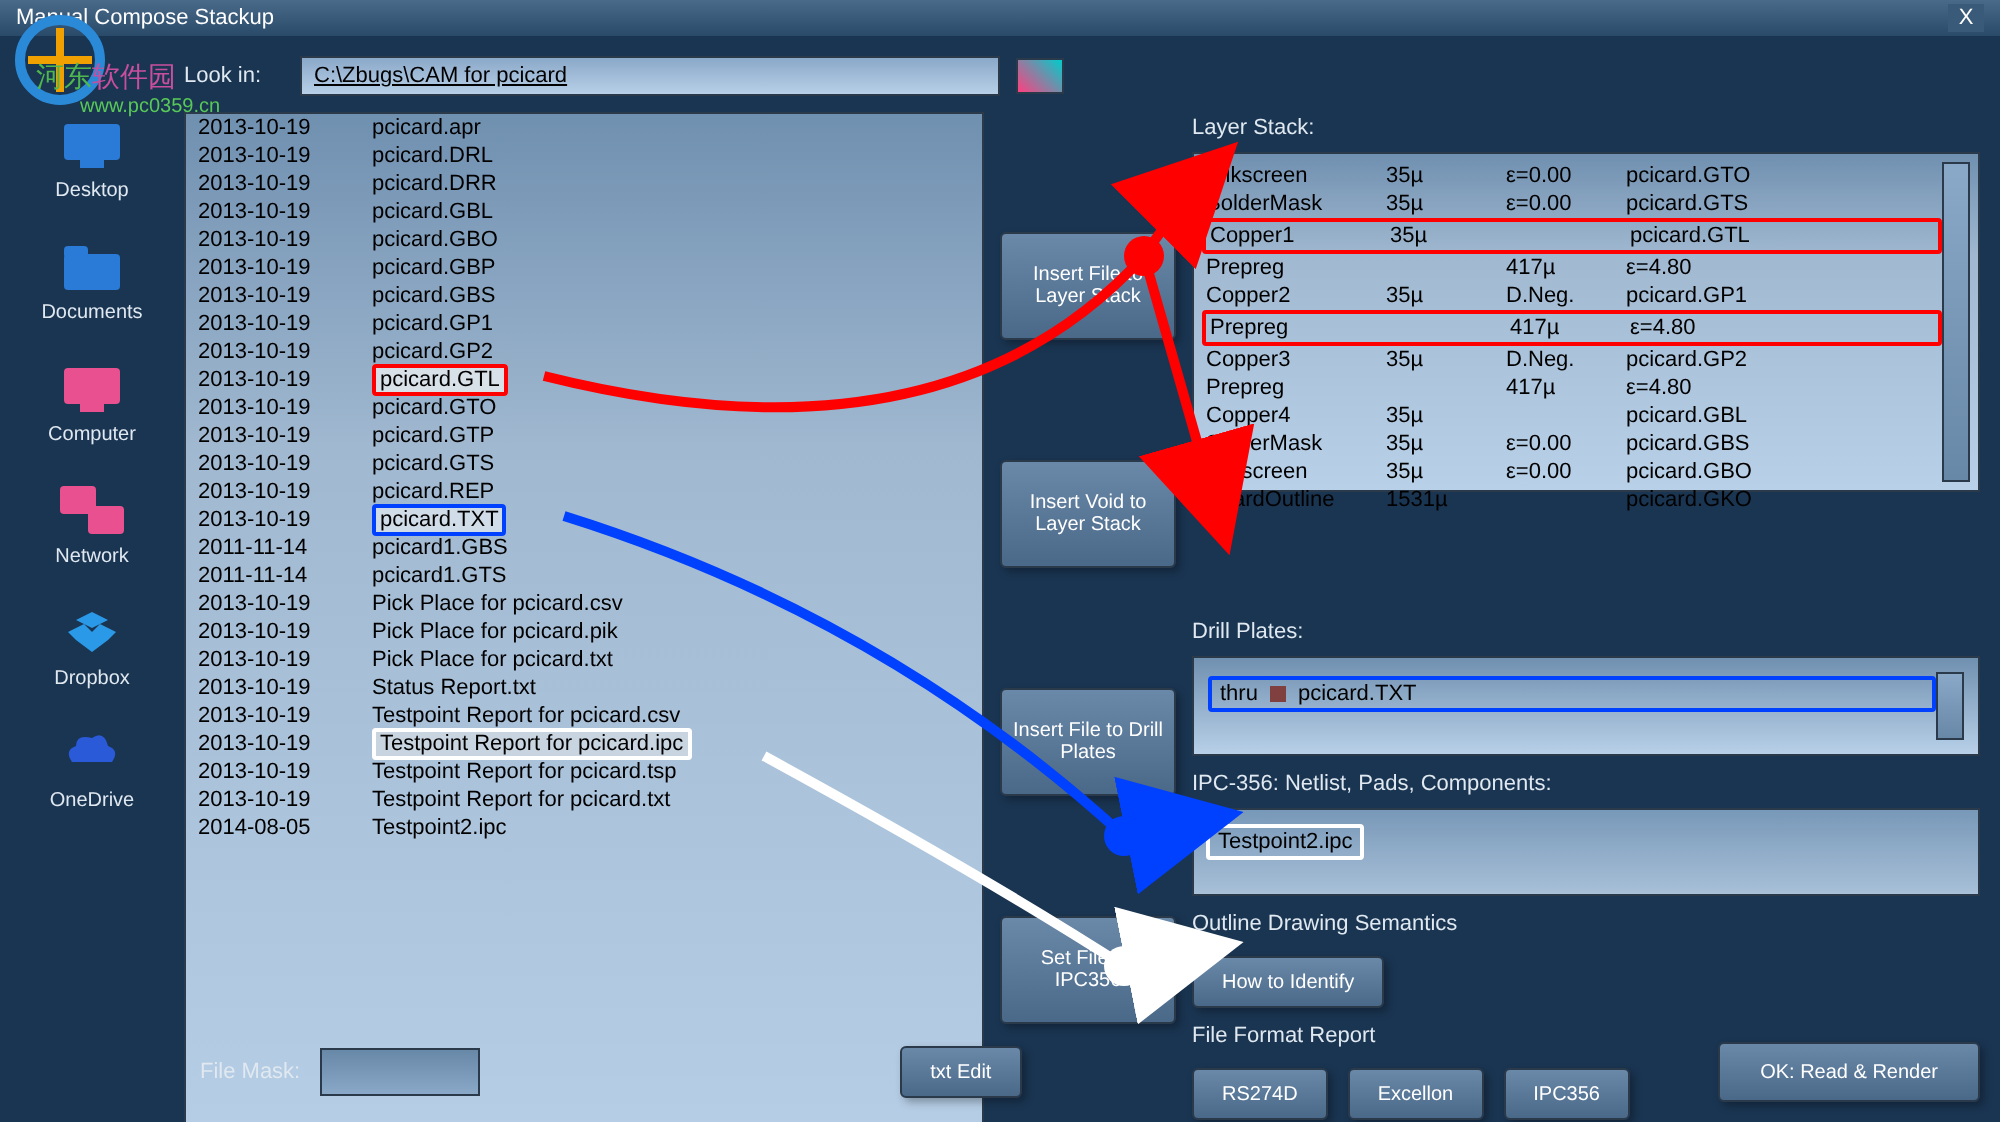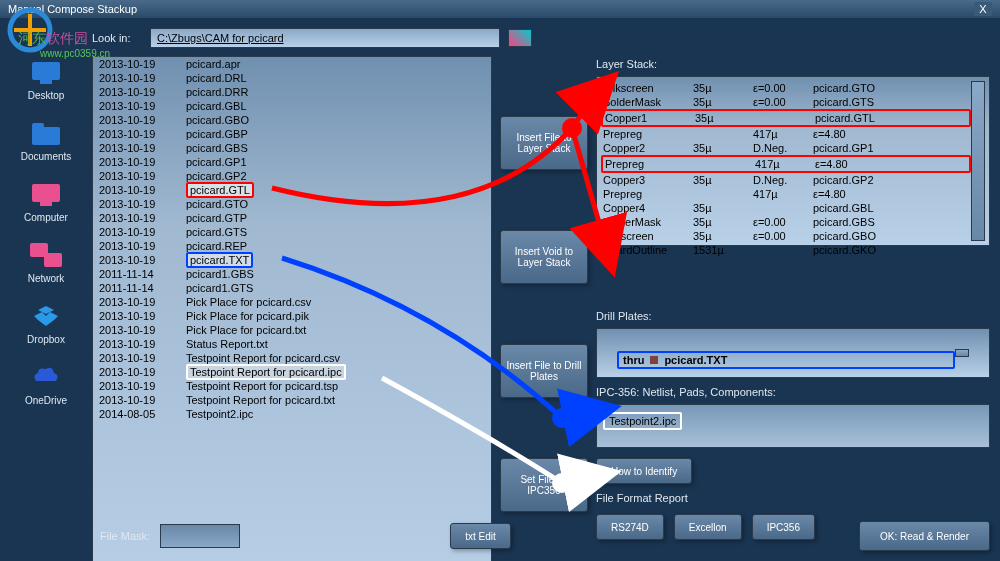--- a/index.html
+++ b/index.html
@@ -39,21 +39,21 @@
     .right-col { flex: 1; display: flex; flex-direction: column; gap: 6px; }
     .section-label { color: #e0e8f0; font-size: 11px; margin-top: 2px; }
     
     .layer-panel { height: 170px; background: linear-gradient(#7090b0, #a0b8d0 30%, #b8d0e8); border: 1px solid #2a3a4a; padding: 4px; position: relative; display: flex; }
     .layer-list { flex: 1; font-size: 11px; line-height: 14px; color: #000; }
     .layer-row { display: flex; padding: 0 2px; }
     .lc1 { width: 90px; } .lc2 { width: 60px; } .lc3 { width: 60px; } .lc4 { }
     .layer-hl { border: 2px solid #ff0000; border-radius: 2px; }
     .scrollbar { width: 14px; background: linear-gradient(#8aa8c8, #6888a8); border: 1px solid #2a3a4a; }
     
-    .drill-panel { height: 50px; background: linear-gradient(#7090b0, #b8d0e8); border: 1px solid #2a3a4a; padding: 20px; display: flex; font-weight: bold; }
+    .drill-panel { height: 50px; background: linear-gradient(#7090b0, #b8d0e8); border: 1px solid #2a3a4a; padding: 7px; display: flex; }
     .drill-row { border: 2px solid #0040ff; padding: 0 4px; font-size: 11px; color: #000; display: flex; align-items: center; height: 18px; border-radius: 2px; margin-top: 2px; }
     .drill-sq { width: 8px; height: 8px; background: #804040; margin: 0 6px; }
     
     .ipc-panel { height: 44px; background: linear-gradient(#7898b8, #a8c0d8); border: 1px solid #2a3a4a; padding: 6px; }
     .ipc-val { border: 2px solid #fff; padding: 1px 4px; font-size: 11px; color: #000; display: inline-block; border-radius: 2px; }
     
     .btn-row { display: flex; gap: 10px; margin-top: 4px; }
     .small-btn { height: 26px; padding: 0 14px; background: linear-gradient(#6a88a8, #4a6888); border: 1px solid #2a3a4a; box-shadow: 2px 2px 4px rgba(0,0,0,0.3); color: #fff; font-size: 10px; border-radius: 3px; cursor: pointer; display: flex; align-items: center; }
     
     .bottom-row { position: absolute; bottom: 10px; left: 100px; right: 10px; display: flex; align-items: center; gap: 10px; }
@@ -339,20 +339,21 @@
             </div>
           </div>
           <div class="scrollbar"></div>
         </div>
 
         <div class="section-label">IPC-356: Netlist, Pads, Components:</div>
         <div class="ipc-panel">
           <span class="ipc-val">Testpoint2.ipc</span>
         </div>
 
+        <div class="section-label">Outline Drawing Semantics</div>
         <div class="btn-row">
           <div class="small-btn">How to Identify</div>
         </div>
 
         <div class="section-label">File Format Report</div>
         <div class="btn-row">
           <div class="small-btn">RS274D</div>
           <div class="small-btn">Excellon</div>
           <div class="small-btn">IPC356</div>
         </div>

